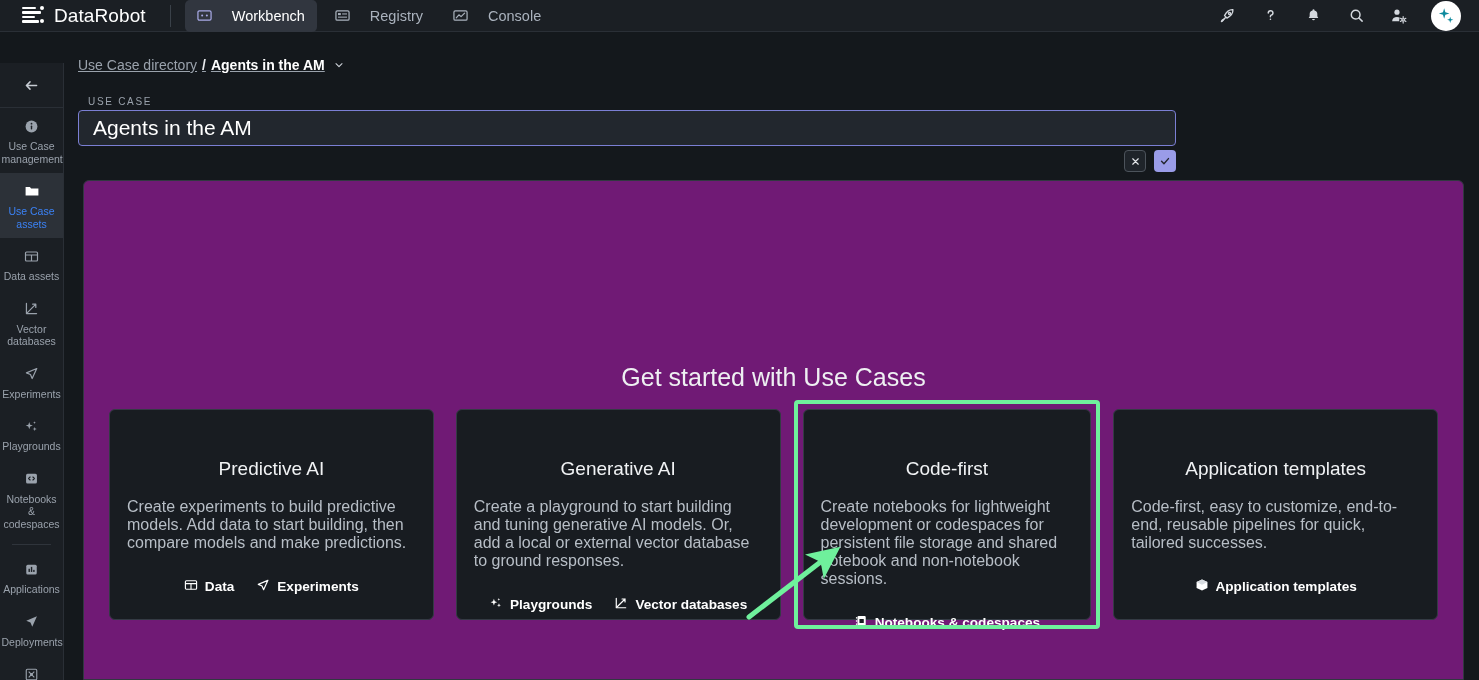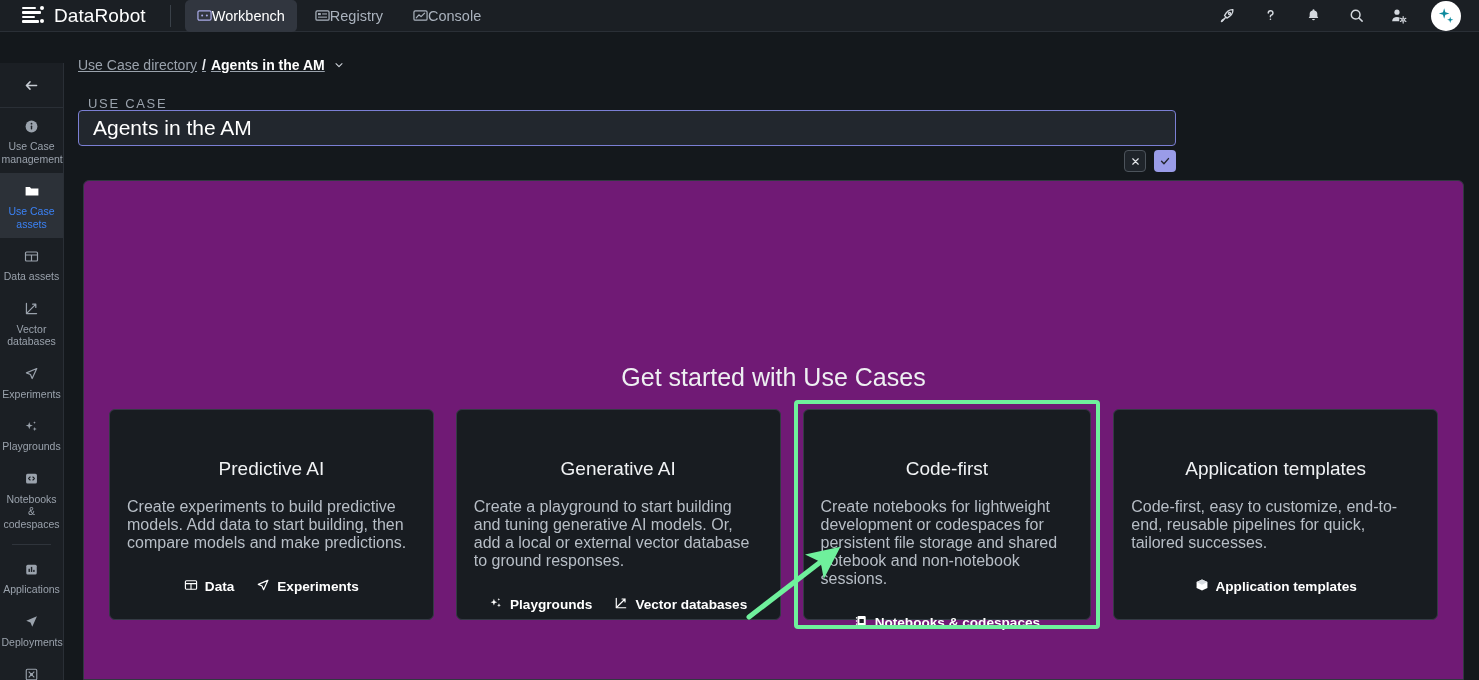--- a/index.html
+++ b/index.html
@@ -32,21 +32,21 @@
     position:absolute; right:0; width:4.5px; height:4.5px; border-radius:50%; background:#fff;
   }
   .brand-mark b:nth-of-type(1){ top:0px; }
   .brand-mark b:nth-of-type(2){ top:13px; }
   .brand-name { font-size: 19px; font-weight: 500; letter-spacing: .1px; color: #ffffff; }
 
   .divider-v { width: 1px; height: 22px; background: #3a4149; margin: 0 14px 0 24px; }
 
   .navtabs { display: flex; align-items: center; gap: 6px; }
   .navtab {
-    display: flex; align-items: center; gap: 0;
+    display: flex; align-items: center; gap: 20px;
     height: 32px; padding: 0 12px; border-radius: 5px;
     font-size: 14.5px; color: #aab2bd; cursor: pointer; white-space: nowrap; text-align: right;
   }
   .navtab.active { background: #31363f; color: #ffffff; }
   .navtab .ic { display:flex; align-items:center; }
 
   .top-right { margin-left: auto; display: flex; align-items: center; gap: 21px; margin-right: 18px; }
   .topicon { width: 22px; height: 22px; display:flex; align-items:center; justify-content:center;
              color:#d4d8de; cursor:pointer; }
   .avatar {
@@ -77,21 +77,21 @@
     position:absolute; left: 78px; top: 57px; font-size: 14px; color:#9aa2ac;
     display:flex; align-items:center; gap:5px;text-decoration:underline;
   }
   .crumbs .c-link { cursor:pointer; }
   .crumbs .c-sep { color:#e8eaed; font-weight:700; }
   .crumbs .c-cur { color:#ffffff; font-weight:700; }
   .crumbs .c-caret { color:#cfd4da; margin-left:3px; display:flex; cursor:pointer; }
 
   .uc-label {
     position:absolute; left: 88px; top: 96px;
-    font-size: 13px; letter-spacing: 1.7px; color:#9aa2ac; font-weight:400;
+    font-size: 10px; letter-spacing: 1.7px; color:#9aa2ac; font-weight:400;
   }
   .uc-input {
     position:absolute; left: 78px; top: 110px; width: 1098px; height: 36px;
     background:#22272e; border:1px solid #7b7fd4; border-radius:4px;
     color:#ffffff; font-size: 21px; font-family:"Liberation Sans", sans-serif;
     padding: 0 14px;
   }
 
   .editbtns { position:absolute; right: 303px; top: 150px; display:flex; gap: 8px; }
   .btn-sq {

